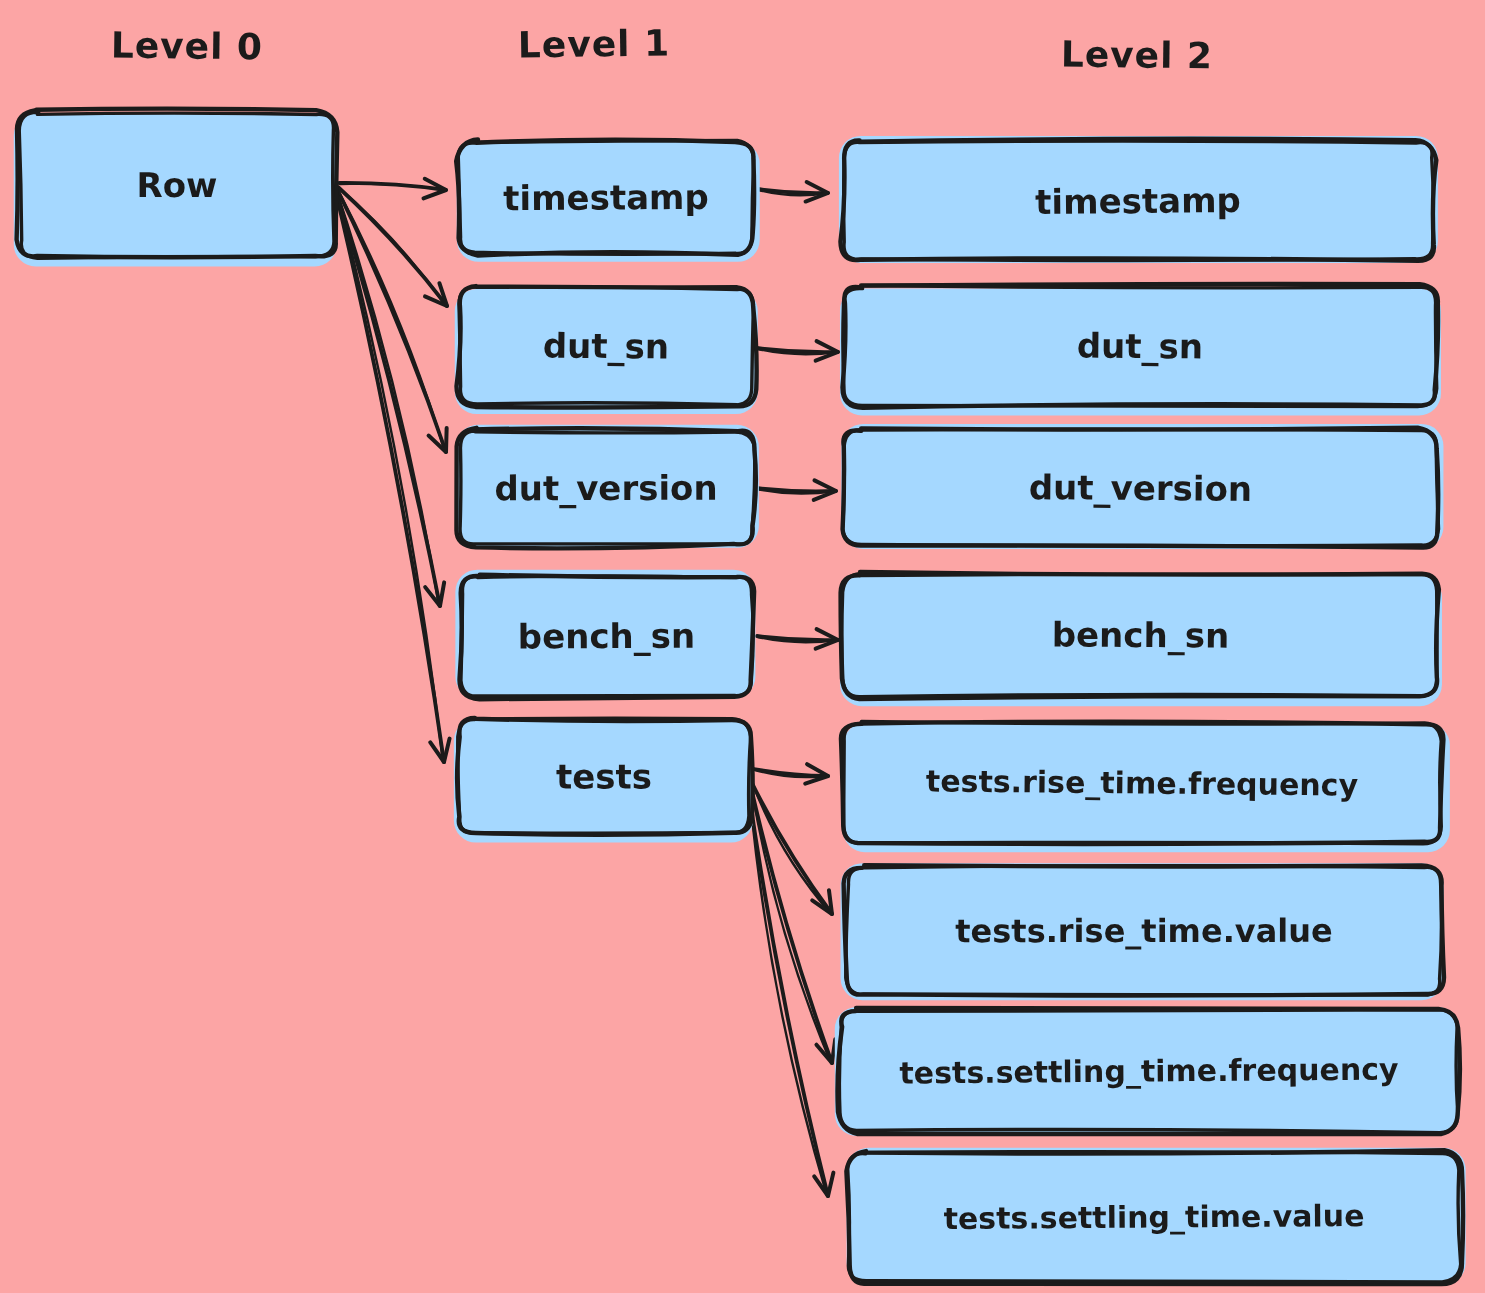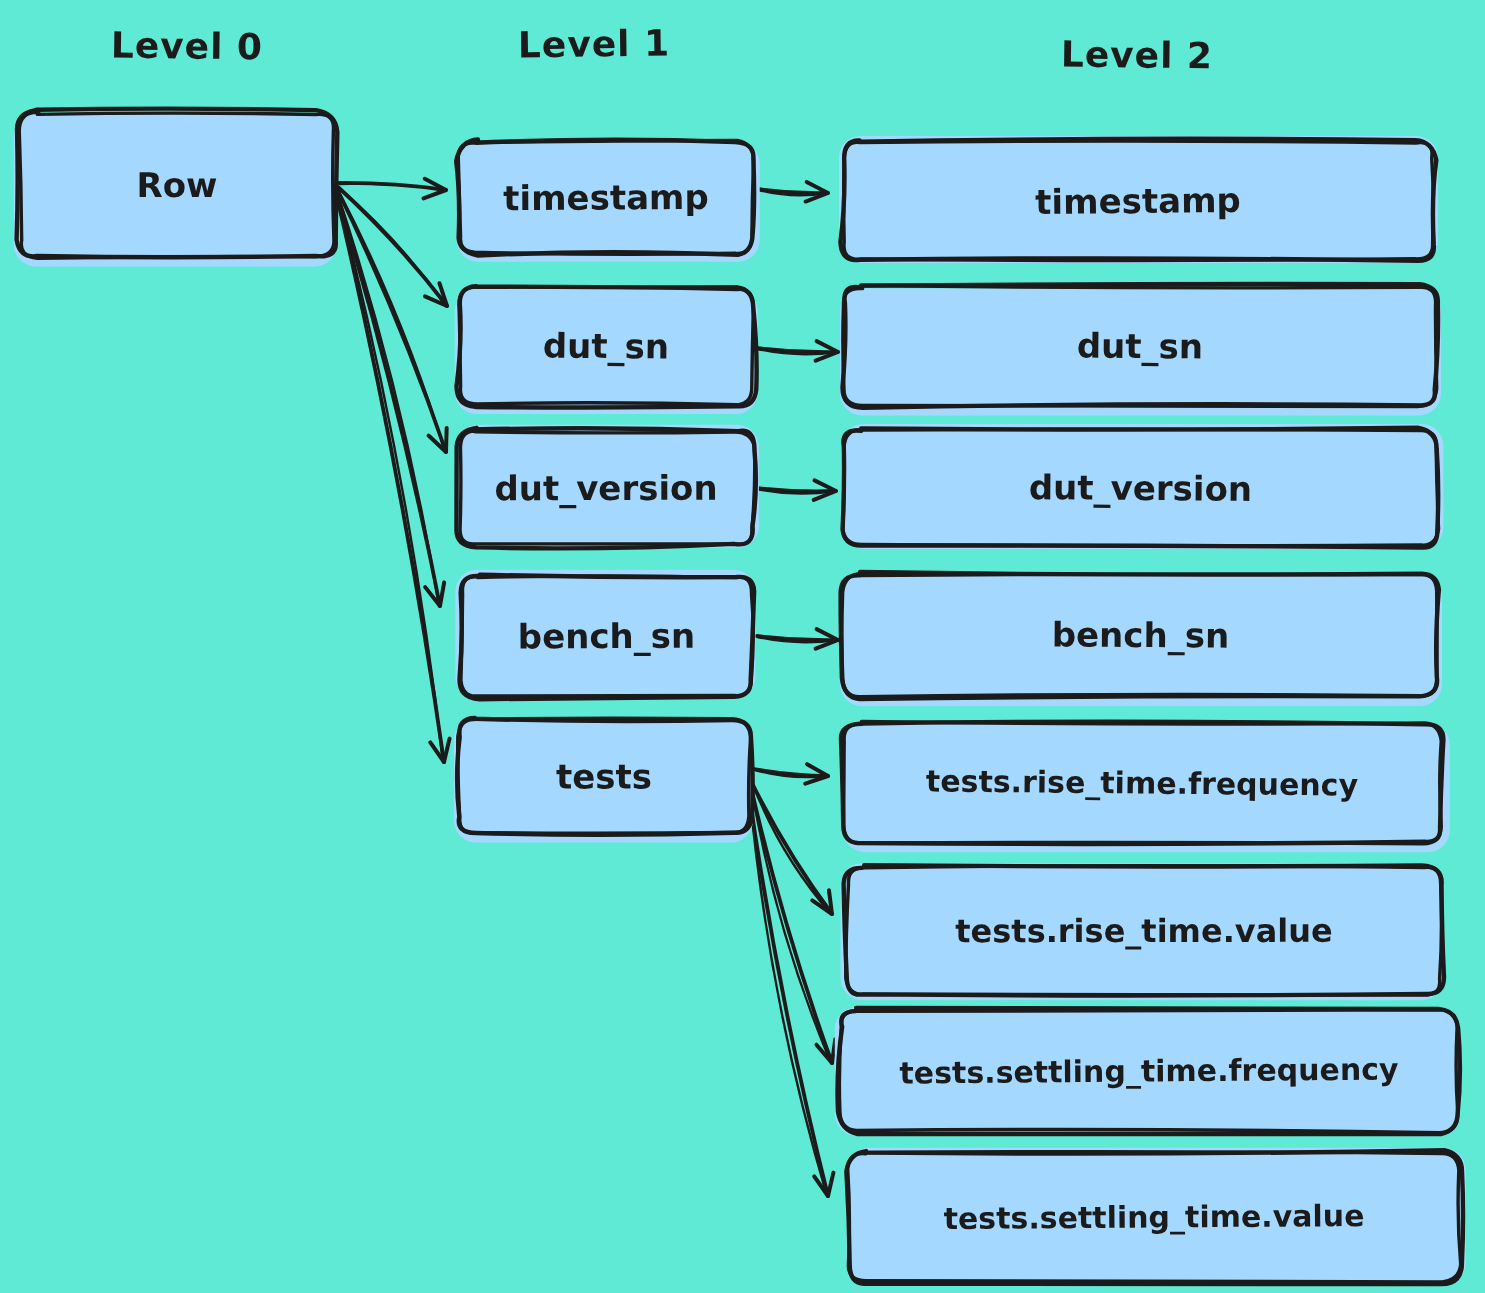--- a/index.html
+++ b/index.html
@@ -1,17 +1,17 @@
 <!DOCTYPE html>
 <html><head>
 <meta charset="utf-8">
 <style>
   html,body{margin:0;padding:0;background:#ffffff;}
   body{font-family:"DejaVu Sans","Liberation Sans",sans-serif;}
-  .canvas{position:relative;width:1485px;height:1293px;background:#5eead4;overflow:hidden;}
+  .canvas{position:relative;width:1485px;height:1293px;background:#fca5a5;overflow:hidden;}
   svg text{font-family:"DejaVu Sans","Liberation Sans",sans-serif;font-weight:bold;fill:#1b1b1b;}
   svg .hdr{font-size:36px;letter-spacing:1px;}
 </style>
 </head>
 <body>
 
 <div class="canvas">
   <svg id="diagram-svg" width="1485" height="1293" viewBox="0 0 1485 1293">
       <text x="187" y="46" text-anchor="middle" dominant-baseline="central" class="hdr" transform="rotate(0.7 187 46)">Level 0</text>
       <text x="594" y="44" text-anchor="middle" dominant-baseline="central" class="hdr" transform="rotate(-0.8 594 44)">Level 1</text>

